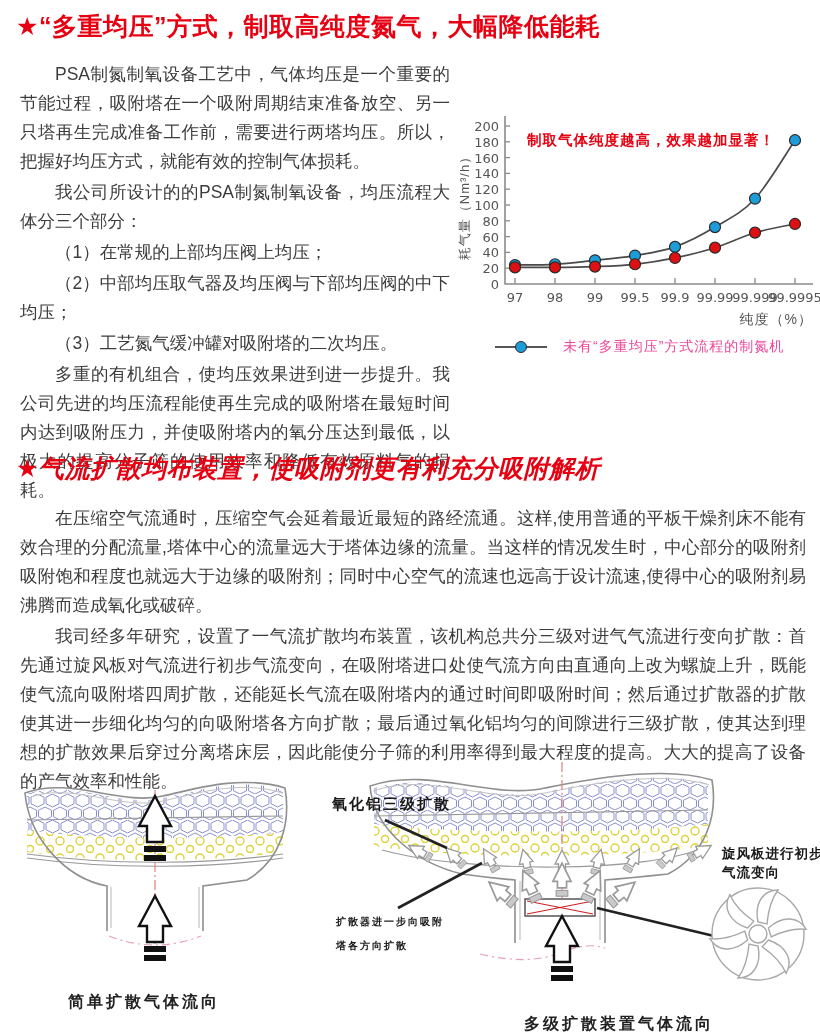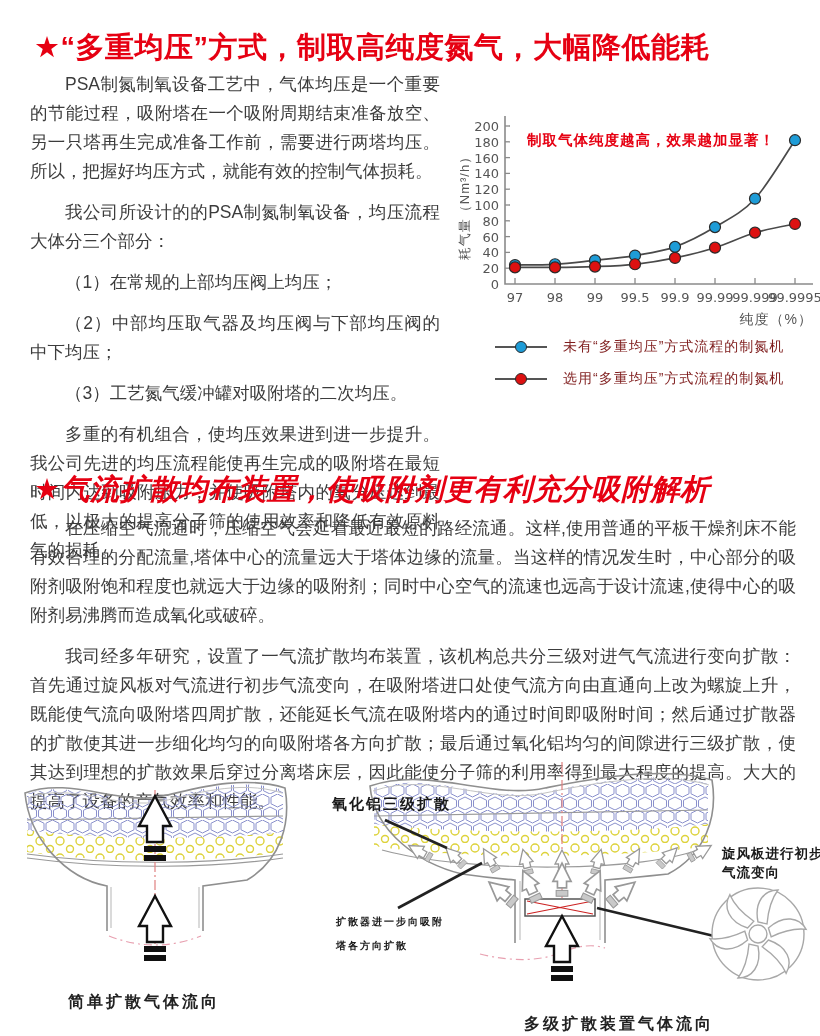--- a/index.html
+++ b/index.html
@@ -2,44 +2,44 @@
 <html><head>
 <meta charset="utf-8">
 <style>
   html,body{margin:0;padding:0;}
   body{
     width:820px;height:1036px;position:relative;overflow:hidden;
     background:#ffffff;
     font-family:"Liberation Sans","DejaVu Sans",sans-serif;
   }
   .heading{
-    position:absolute;left:16px;margin:18px;
-    font-size:29px;font-weight:900;color:#e60012;letter-spacing:0.5px;
+    position:absolute;left:16px;margin:0;
+    font-size:25px;font-weight:900;color:#e60012;letter-spacing:0.5px;
     white-space:nowrap;
   }
   #heading-1{top:10px;}
   #heading-2{top:452px;font-style:italic;}
   .textcol{
     position:absolute;color:#3c3c3c;font-size:17.5px;line-height:29px;
     text-align:justify;
   }
   #section1-text{left:18px;top:58px;width:434px;}
   #section2-text{left:18px;top:502px;width:790px;}
-  .textcol p{margin:12px;text-indent:2em;}
+  .textcol p{margin:2px;text-indent:2em;}
   
   #chart{position:absolute;left:455px;top:88px;width:365px;height:316px;}
   #chart svg{display:block;}
   .legend{position:absolute;left:40px;width:320px;display:flex;align-items:center;gap:16px;}
   #legend-row-0{top:250px;}
   #legend-row-1{top:282px;}
   .swatch{position:relative;width:52px;height:12px;flex:0 0 52px;}
   .swatch .line{position:absolute;left:0;right:0;top:5px;height:2px;background:#555;}
   .swatch .dot{position:absolute;left:20px;top:0;width:10px;height:10px;border-radius:50%;
     border:1.5px solid #2a2a2a;background:#999;}
-  .legend .label{font-size:14px;color:#7f1d1d;letter-spacing:1px;white-space:nowrap;}
+  .legend .label{font-size:14px;color:#ec4899;letter-spacing:1px;white-space:nowrap;}
   
   #diagram-left{position:absolute;left:15px;top:768px;width:300px;height:230px;}
   #diagram-right{position:absolute;left:330px;top:758px;width:490px;height:238px;}
   .diag-label{position:absolute;font-size:15px;font-weight:600;color:#1a1a1a;
     letter-spacing:2px;line-height:24px;white-space:nowrap;}
   #label-alumina{left:2px;top:34px;}
   #label-diffuser{left:6px;top:152px;font-size:10px;}
   #label-cyclone{left:392px;top:86px;font-size:13.5px;line-height:19px;letter-spacing:1px;}
   .caption{position:absolute;font-size:16px;font-weight:700;color:#222;letter-spacing:3px;white-space:nowrap;}
   #caption-left{left:68px;top:992px;}
@@ -121,27 +121,20 @@
       <circle cx="300" cy="144.65" r="5.5" fill="#dd1111" stroke="#2a2a2a" stroke-width="1.2"></circle>
       <circle cx="340" cy="135.96" r="5.5" fill="#dd1111" stroke="#2a2a2a" stroke-width="1.2"></circle>
     </svg>
   <div class="legend" id="legend-row-0">
     <span class="swatch">
         <span class="line"></span>
         <span class="dot" id="dot-0" style="background: rgb(30, 156, 215);"></span>
       </span>
     <span class="label">未有“多重均压”方式流程的制氮机</span>
   </div>
-  <div class="legend" id="legend-row-1">
-    <span class="swatch">
-        <span class="line"></span>
-        <span class="dot" id="dot-1" style="background: rgb(221, 17, 17);"></span>
-      </span>
-    <span class="label">选用“多重均压”方式流程的制氮机</span>
-  </div>
 </div>
 
 <h1 class="heading" id="heading-2">★气流扩散均布装置，使吸附剂更有利充分吸附解析</h1>
 
 <div class="textcol" id="section2-text">
   <p>在压缩空气流通时，压缩空气会延着最近最短的路经流通。这样,使用普通的平板干燥剂床不能有效合理的分配流量,塔体中心的流量远大于塔体边缘的流量。当这样的情况发生时，中心部分的吸附剂吸附饱和程度也就远大于边缘的吸附剂；同时中心空气的流速也远高于设计流速,使得中心的吸附剂易沸腾而造成氧化或破碎。</p>
   <p>我司经多年研究，设置了一气流扩散均布装置，该机构总共分三级对进气气流进行变向扩散：首先通过旋风板对气流进行初步气流变向，在吸附塔进口处使气流方向由直通向上改为螺旋上升，既能使气流向吸附塔四周扩散，还能延长气流在吸附塔内的通过时间即吸附时间；然后通过扩散器的扩散使其进一步细化均匀的向吸附塔各方向扩散；最后通过氧化铝均匀的间隙进行三级扩散，使其达到理想的扩散效果后穿过分离塔床层，因此能使分子筛的利用率得到最大程度的提高。大大的提高了设备的产气效率和性能。</p>
 </div>
 
 <div id="diagram-left">

